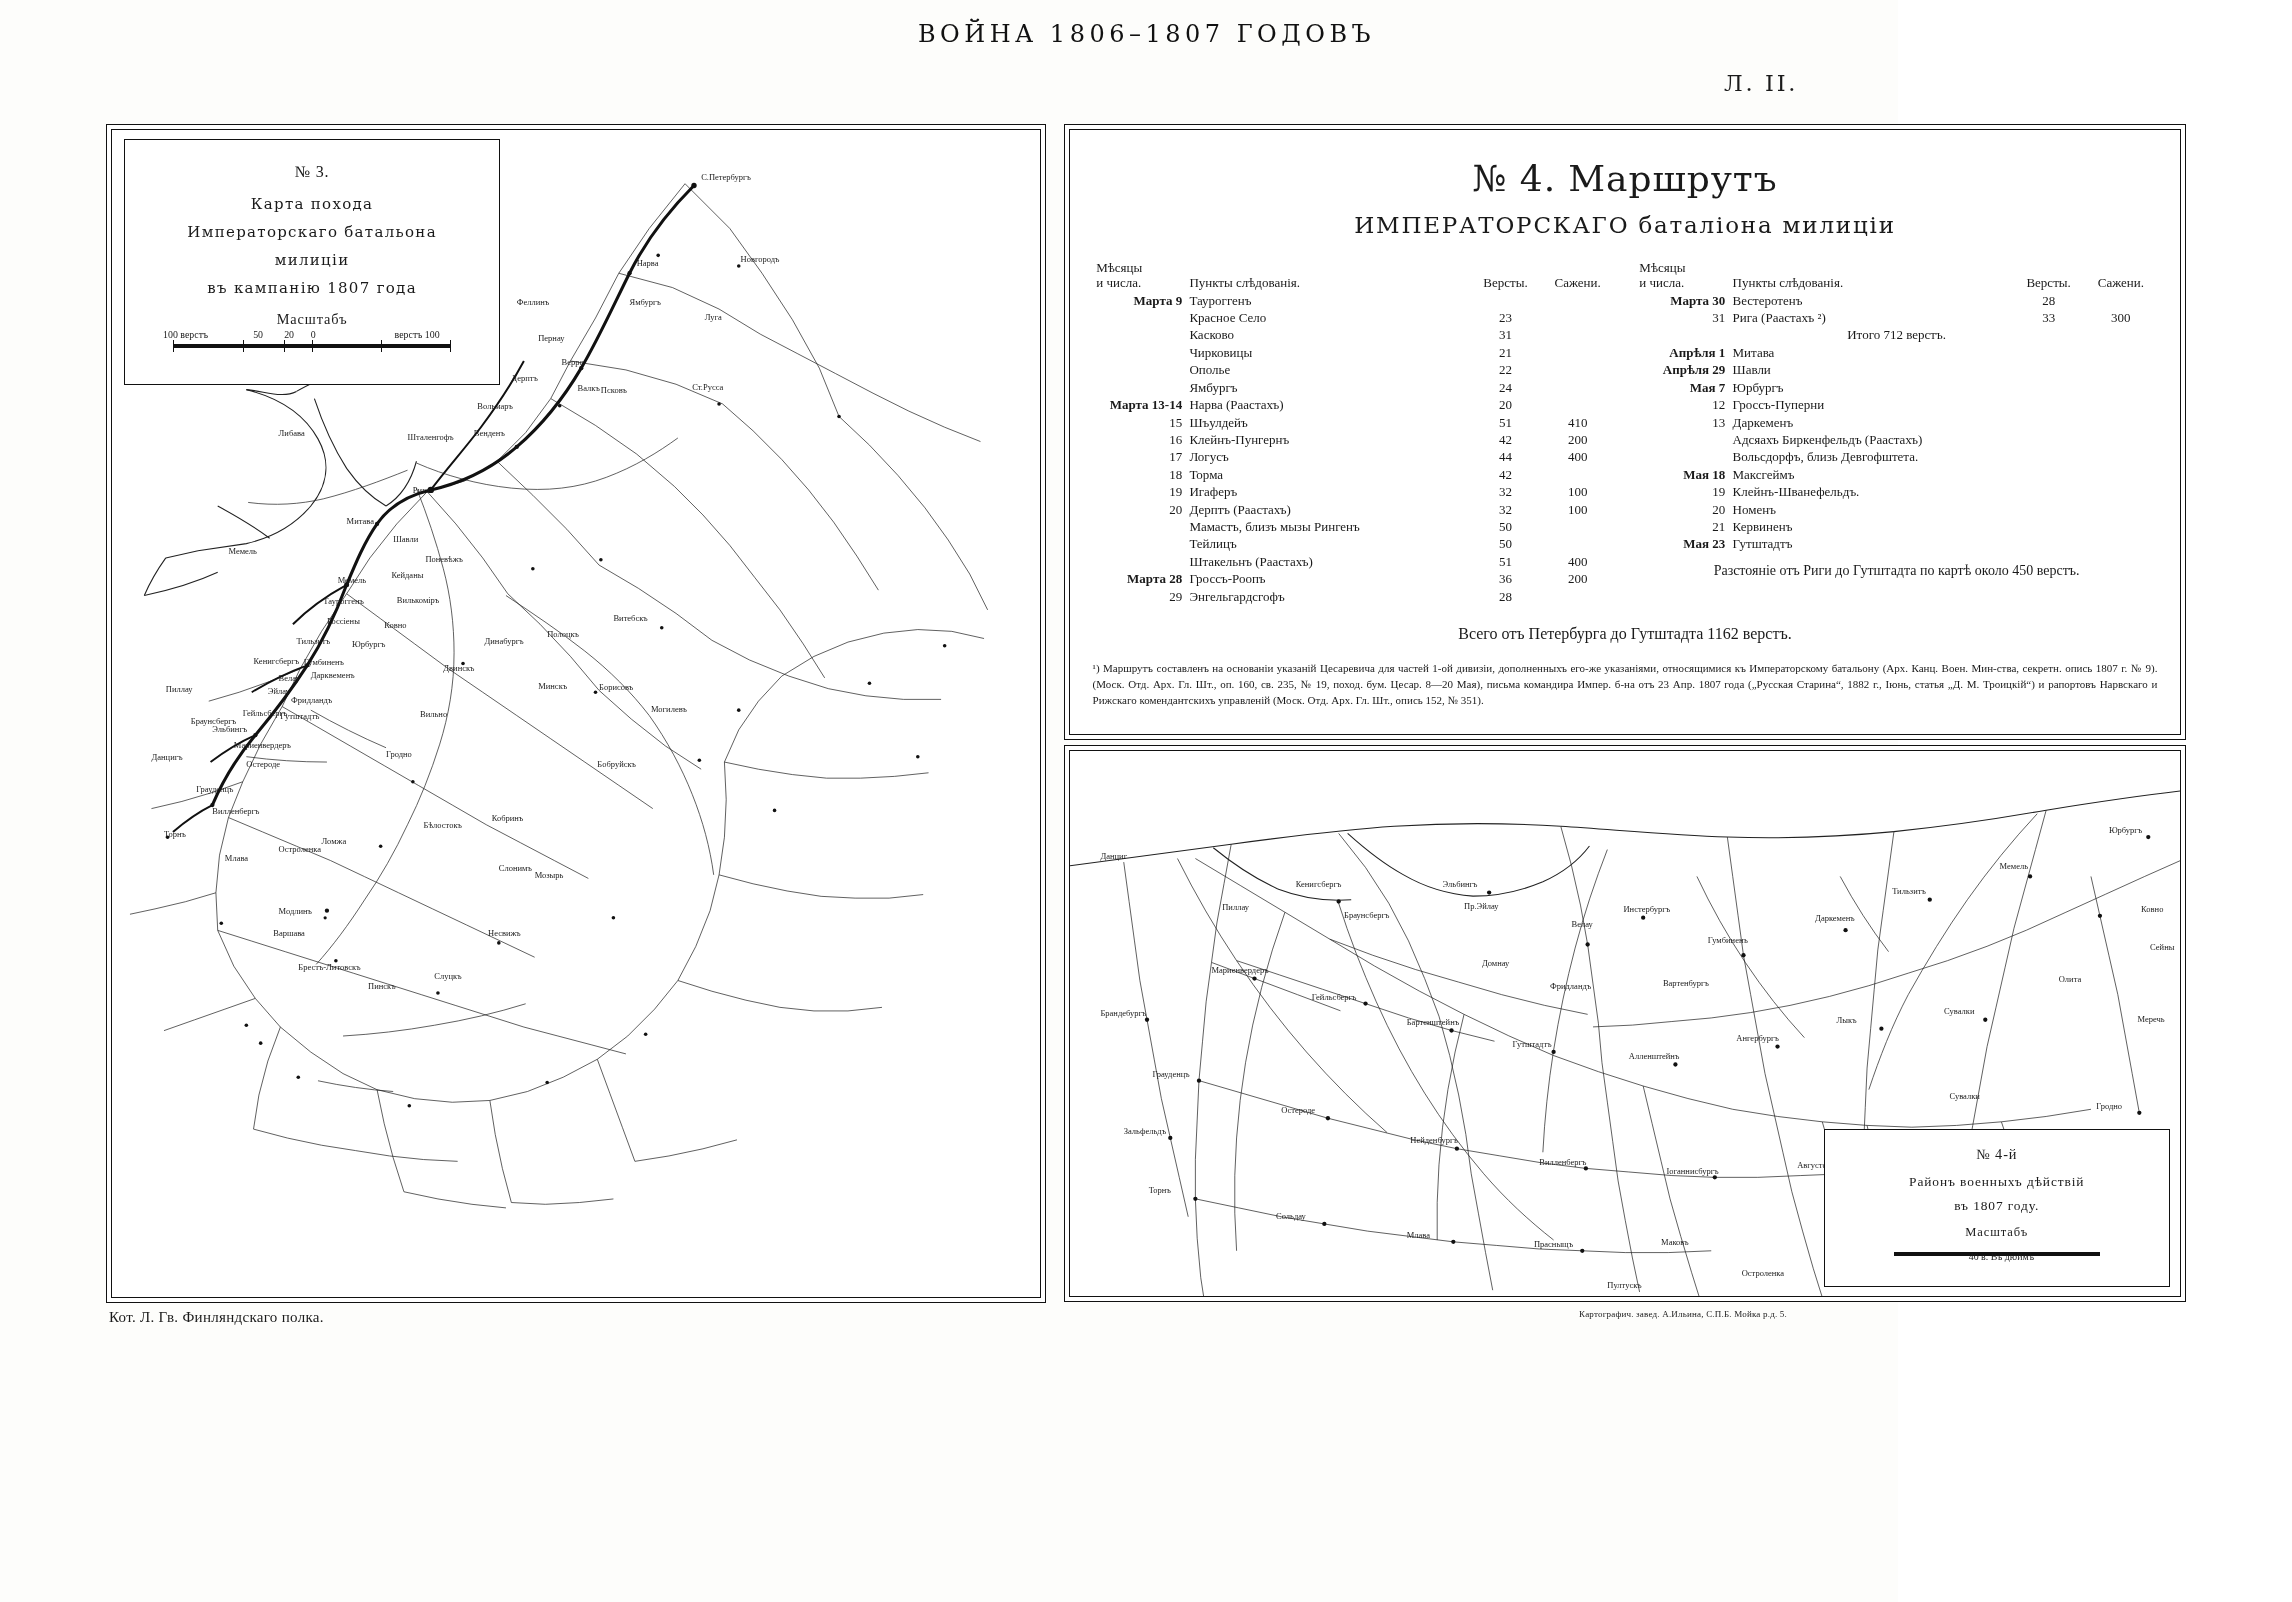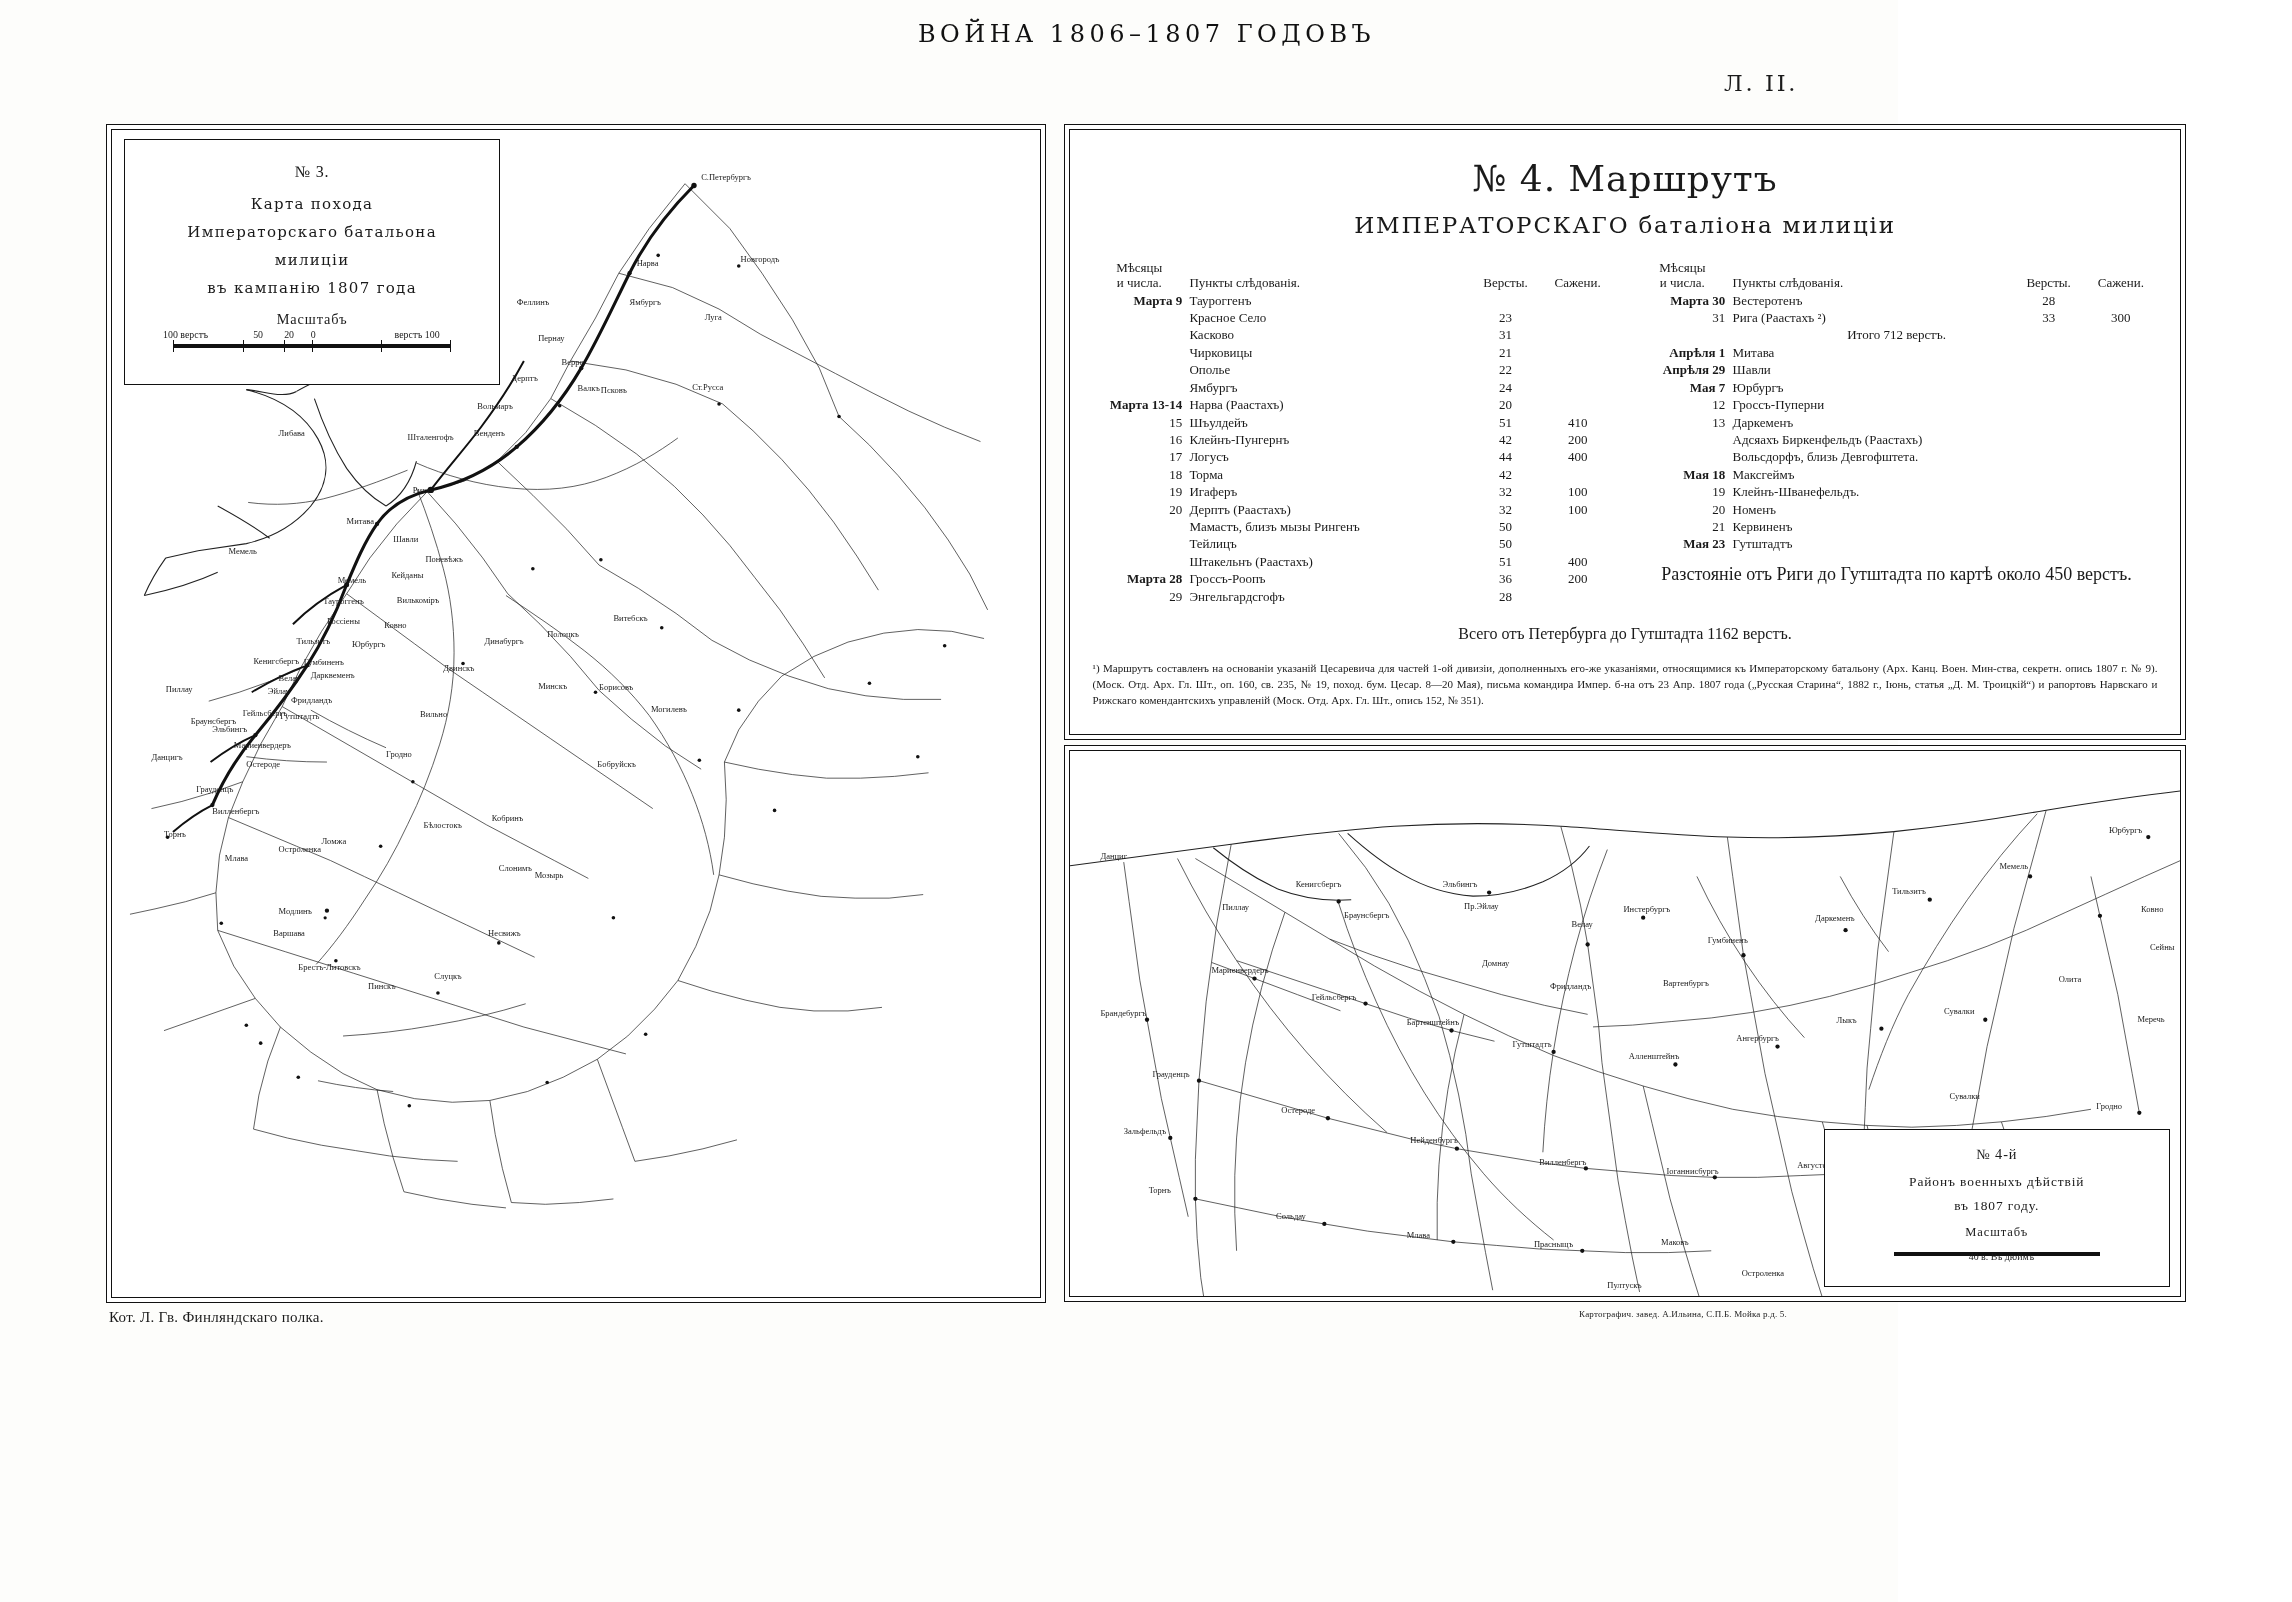--- a/index.html
+++ b/index.html
@@ -179,41 +179,41 @@
     font-family: "Liberation Serif", serif;
   }
   table.itin th {
     font-weight: normal;
     font-size: 13px;
     padding: 0 3.6px 1.8px 3.6px;
     vertical-align: bottom;
     text-align: center;
     line-height: 1.15;
   }
-  table.itin th.c-date { text-align: center; width: 86px; margin-top: 12px; }
+  table.itin th.c-date { text-align: left; width: 86px; margin-top: 12px; }
   table.itin th.c-place { text-align: left; }
   table.itin th.c-v { width: 64px; }
   table.itin th.c-s { width: 66px; }
   table.itin td {
     padding: 0.4px 3.6px;
     line-height: 1.28;
     white-space: nowrap;
   }
   td.c-date { text-align: right; font-weight: normal; }
   td.c-place { text-align: left; padding-left: 9px; }
   td.c-v { text-align: center; }
   td.c-s { text-align: center; }
   tr.bold-date td.c-date { font-weight: bold; }
   .total-line {
     text-align: center;
     font-size: 13px;
     padding-top: 1.8px;
   }
   .note-right {
-    font-size: 18px;
+    font-size: 14px;
     text-align: center;
     line-height: 1.35;
     margin-top: 9px;
   }
   .grand-total {
     text-align: center;
     font-size: 16px;
     margin-top: 19.7px;
   }
   .footnotes {

